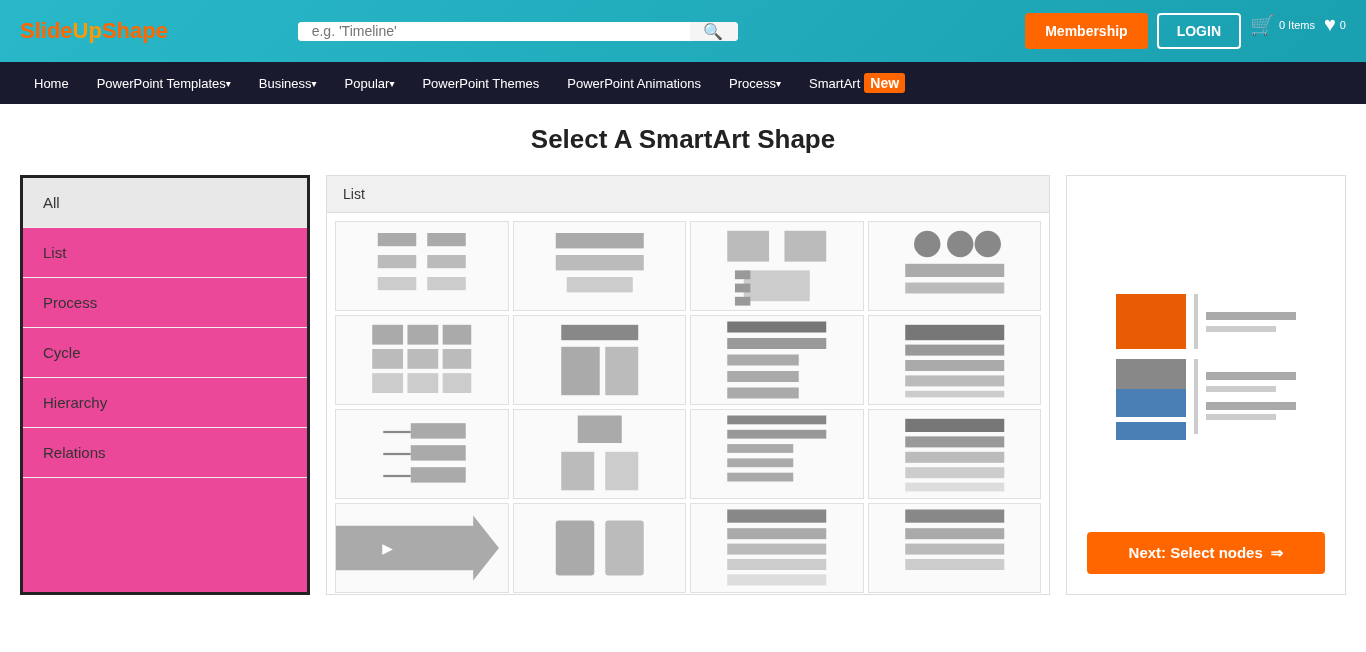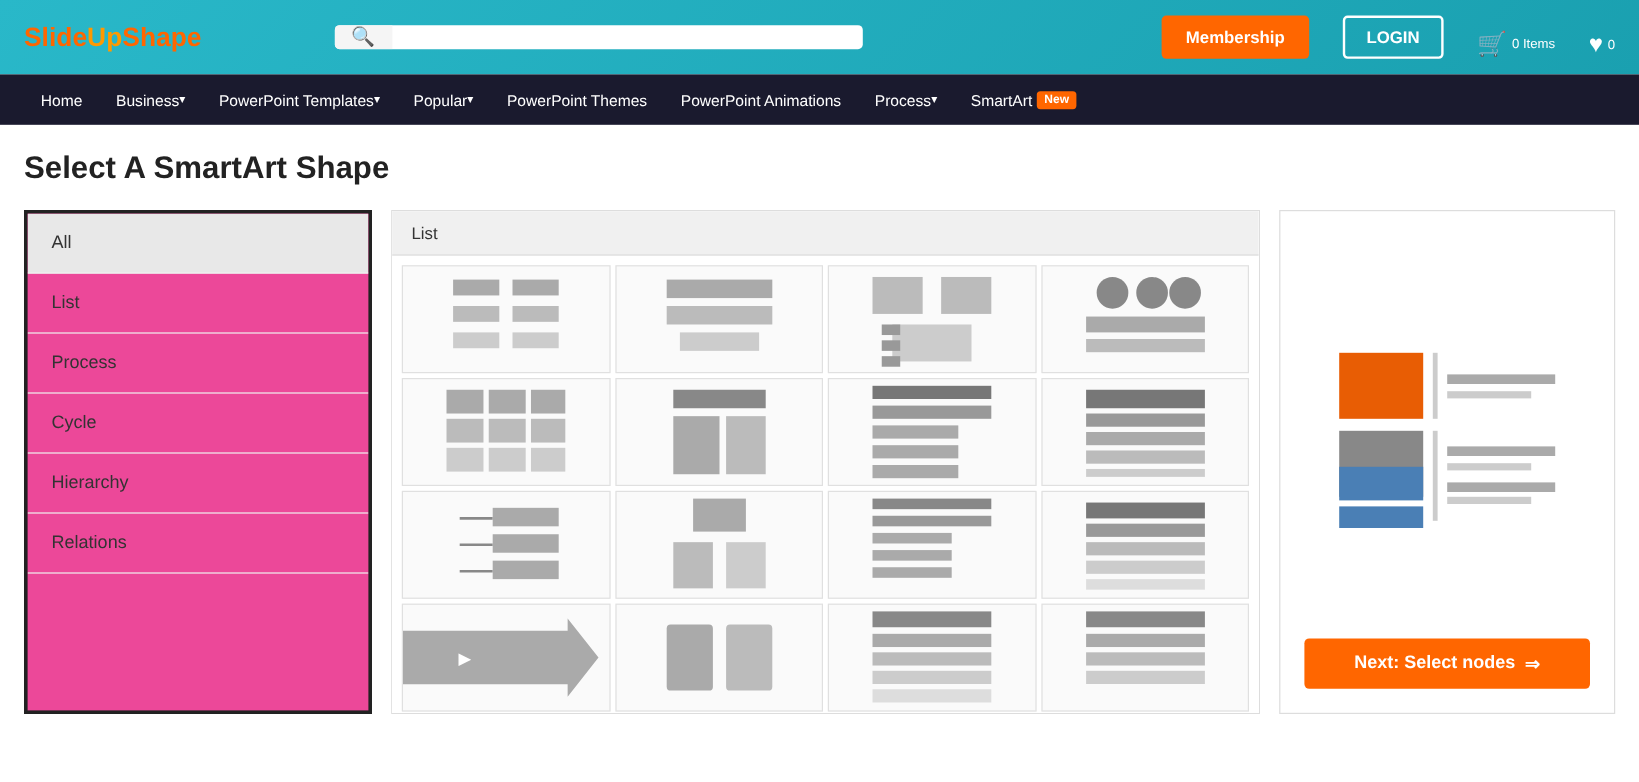--- a/index.html
+++ b/index.html
@@ -41,22 +41,22 @@
     .search-bar button {
       background: #f5f5f5;
       border: none;
       padding: 0 14px;
       cursor: pointer;
       font-size: 16px;
       color: #555;
     }
     .header-right {
       display: flex;
-      align-items: flex-end;
-      gap: 28px;
+      align-items: flex-start;
+      gap: 9px;
       margin-left: auto;
       padding-left: 44px;
     }
     .btn-membership {
       background: #ff6600;
       color: white;
       border: none;
       padding: 10px 20px;
       border-radius: 4px;
       font-size: 14px;
@@ -105,33 +105,33 @@
       white-space: nowrap;
       text-decoration: none;
     }
     .nav-item.has-arrow::after {
       content: ' ▾';
       font-size: 10px;
     }
     .smartart-badge {
       background: #ff6600;
       color: white;
-      font-size: 10px;
+      font-size: 14px;
       font-weight: bold;
       padding: 2px 6px;
       border-radius: 3px;
       margin-left: 4px;
     }
 
     
     .main {
       padding: 20px;
     }
     .page-title {
-      text-align: left;
+      text-align: center;
       font-size: 26px;
       font-weight: bold;
       color: #222;
       margin-bottom: 20px;
     }
 
     .content-area {
       display: flex;
       gap: 16px;
     }
@@ -228,34 +228,35 @@
     }
   </style>
 </head>
 <body>
 
 <div class="header">
   <div class="logo">
     <span>Slide</span><span style="color:#ff9900">Up</span><span>Shape</span>
   </div>
   <div class="search-bar">
+    <input type="text" placeholder="e.g. 'Timeline'" style="">
     <button>🔍</button>
   </div>
   <div class="header-right">
     <button class="btn-membership">Membership</button>
     <button class="btn-login">LOGIN</button>
     <div class="cart-icon">🛒<span>0 Items</span></div>
     <div class="heart-icon">♥<span>0</span></div>
   </div>
 </div>
 
 <div class="nav">
   <a class="nav-item">Home</a>
+  <a class="nav-item has-arrow">PowerPoint Templates</a>
   <a class="nav-item has-arrow">Business</a>
-  <a class="nav-item has-arrow">PowerPoint Templates</a>
   <a class="nav-item has-arrow">Popular</a>
   <a class="nav-item">PowerPoint Themes</a>
   <a class="nav-item">PowerPoint Animations</a>
   <a class="nav-item has-arrow">Process</a>
   <a class="nav-item">SmartArt <span class="smartart-badge">New</span></a>
 </div>
 
 <div class="main">
   <h1 class="page-title">Select A SmartArt Shape</h1>
 

